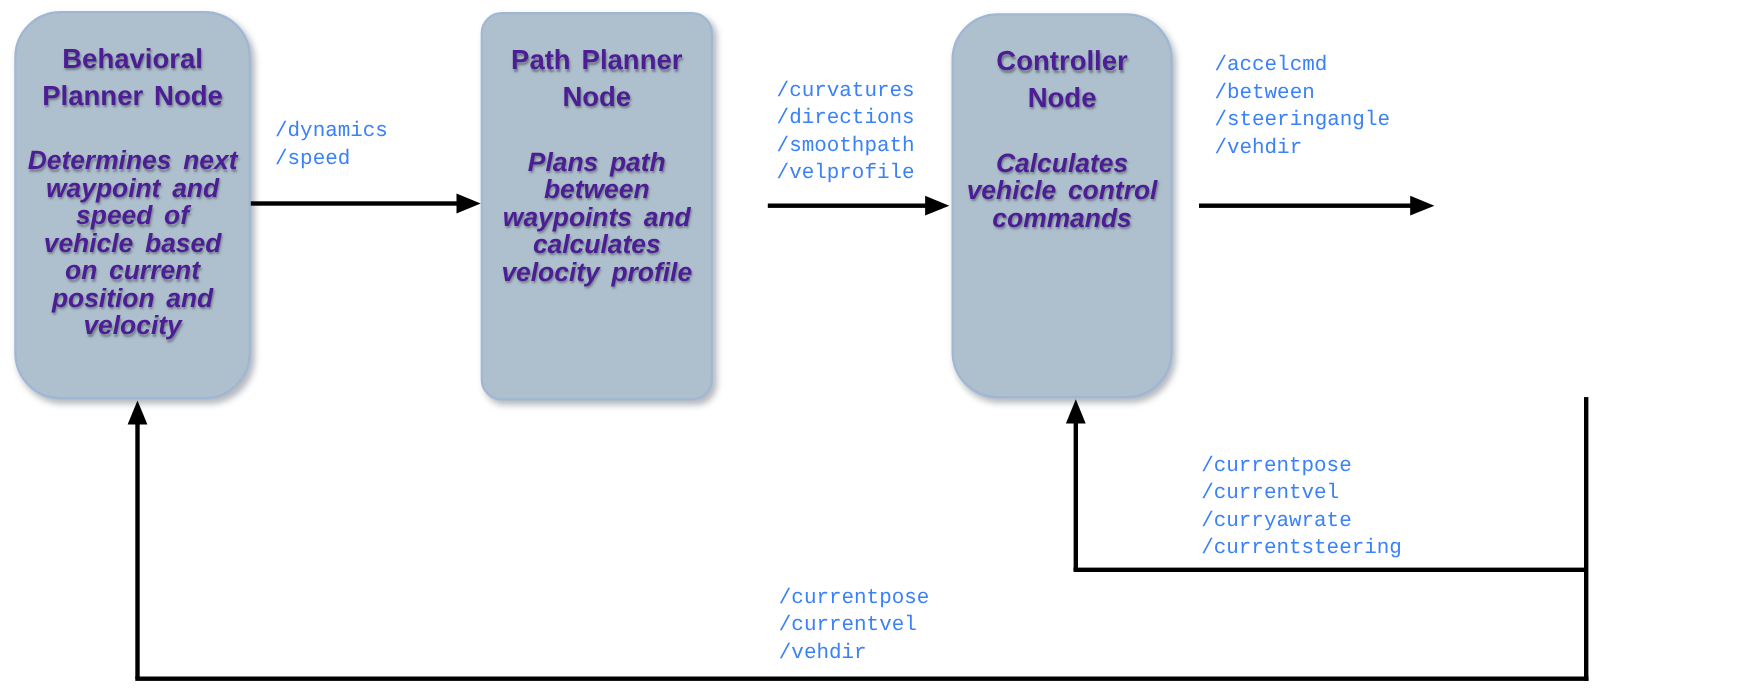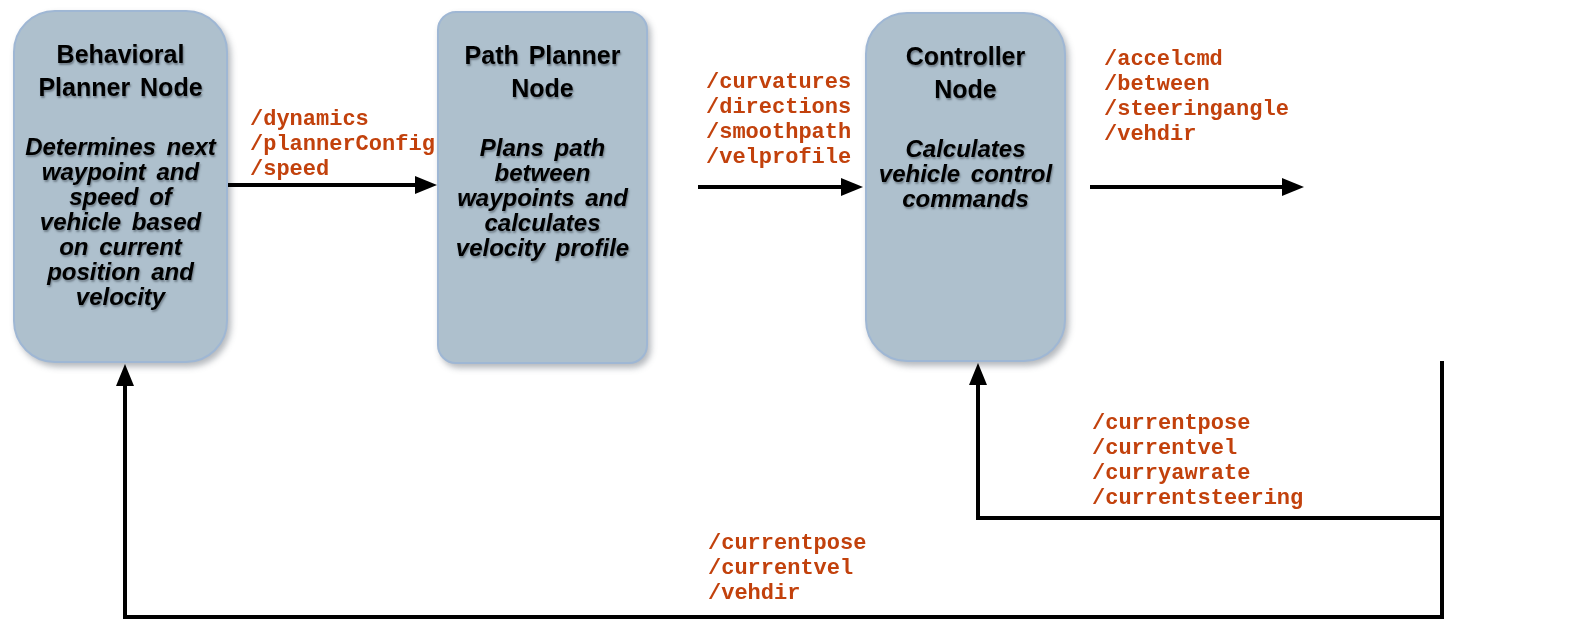--- a/index.html
+++ b/index.html
@@ -12,21 +12,21 @@
   }
   
   .node{
     position:absolute;
     background:#aec0cd;
     border:2px solid #9fb7d4;
     border-radius:42px;
     box-shadow:3px 4px 6px rgba(90,100,110,0.45);
     box-sizing:border-box;
     text-align:center;
-    color:#000000;
+    color:#4c1d95;
     padding:26px 10px 0 10px;
   }
   .node-title{
     font-size:25px;
     font-weight:bold;
     line-height:33px;
     word-spacing:3px;
     text-shadow:1px 2px 2px rgba(60,70,80,0.55);
   }
   .node-desc{
@@ -76,24 +76,24 @@
   .f1-head{left:969px;top:363px;}
   
   .f2-hline{left:123px;top:615px;width:1321px;}
   .f2-vline{left:123px;top:384px;height:233px;}
   .f2-head{left:116px;top:364px;}
 
   
   .labels{
     position:absolute;
     font-family:"Liberation Mono","DejaVu Sans Mono",monospace;
-    font-weight:bold;
-    font-size:22px;
+    font-weight:normal;
+    font-size:19px;
     line-height:25px;
-    color:#c2410c;
+    color:#3b82f6;
     white-space:nowrap;
   }
   .l1{left:250px;top:107px;}
   .l2{left:706px;top:70px;}
   .l3{left:1104px;top:47px;}
   .l4{left:1092px;top:411px;}
   .l5{left:708px;top:531px;}
 </style>
 </head>
 <body>
@@ -113,21 +113,20 @@
   <div class="node n3">
     <div class="node-title">Controller Node</div>
     <div class="node-desc">Calculates vehicle control commands</div>
   </div>
 
 
   <div class="hline a1-line"></div>
   <div class="head-right a1-head"></div>
   <div class="labels l1">
     <div>/dynamics</div>
-    <div>/plannerConfig</div>
     <div>/speed</div>
   </div>
 
   <div class="hline a2-line"></div>
   <div class="head-right a2-head"></div>
   <div class="labels l2">
     <div>/curvatures</div>
     <div>/directions</div>
     <div>/smoothpath</div>
     <div>/velprofile</div>

